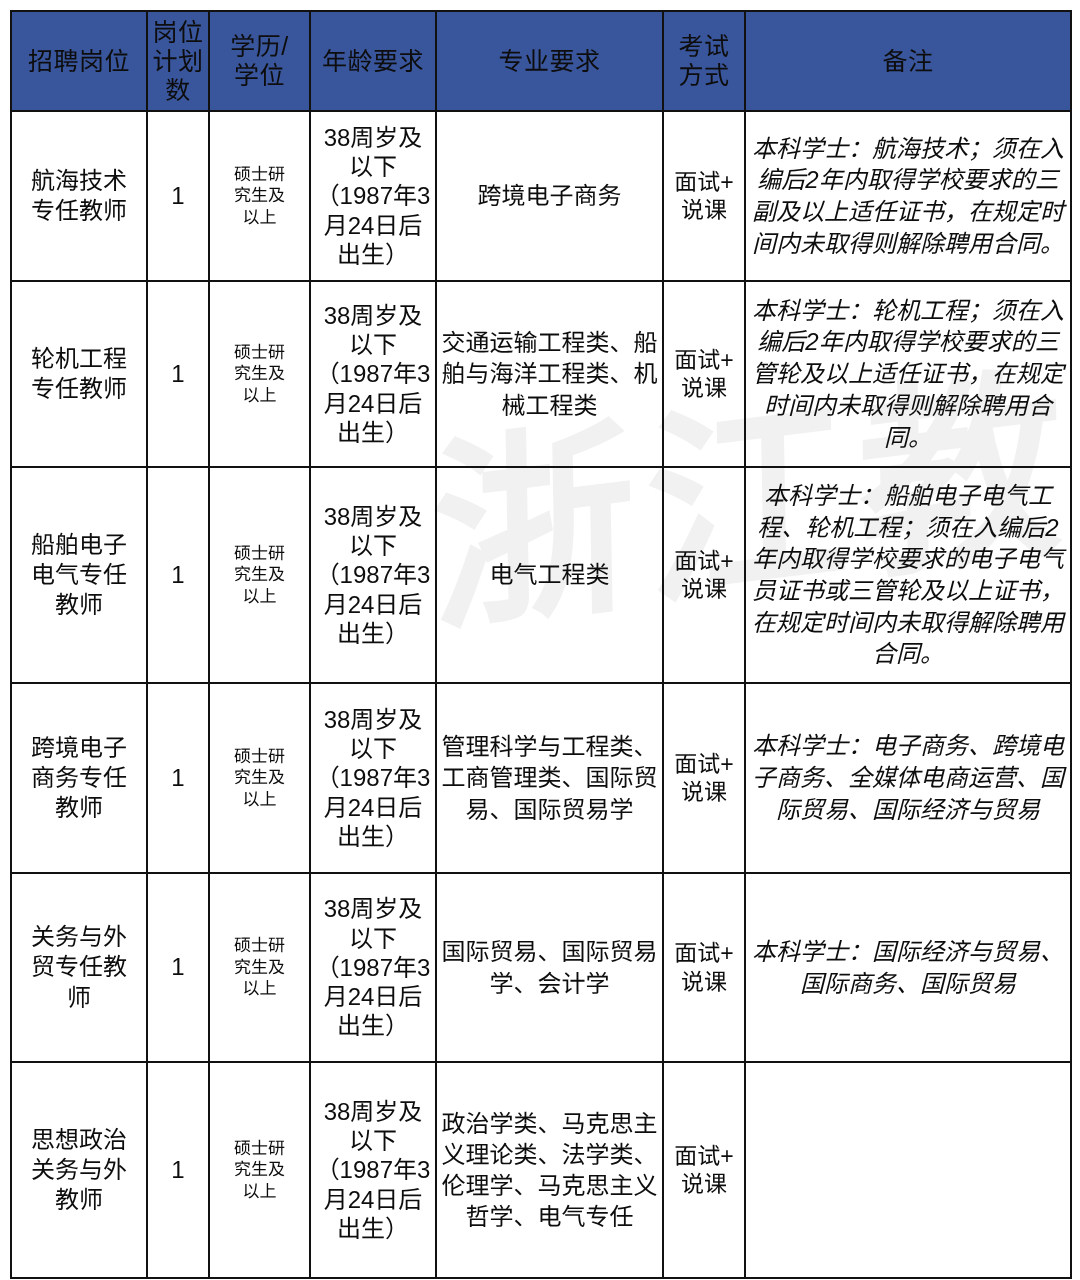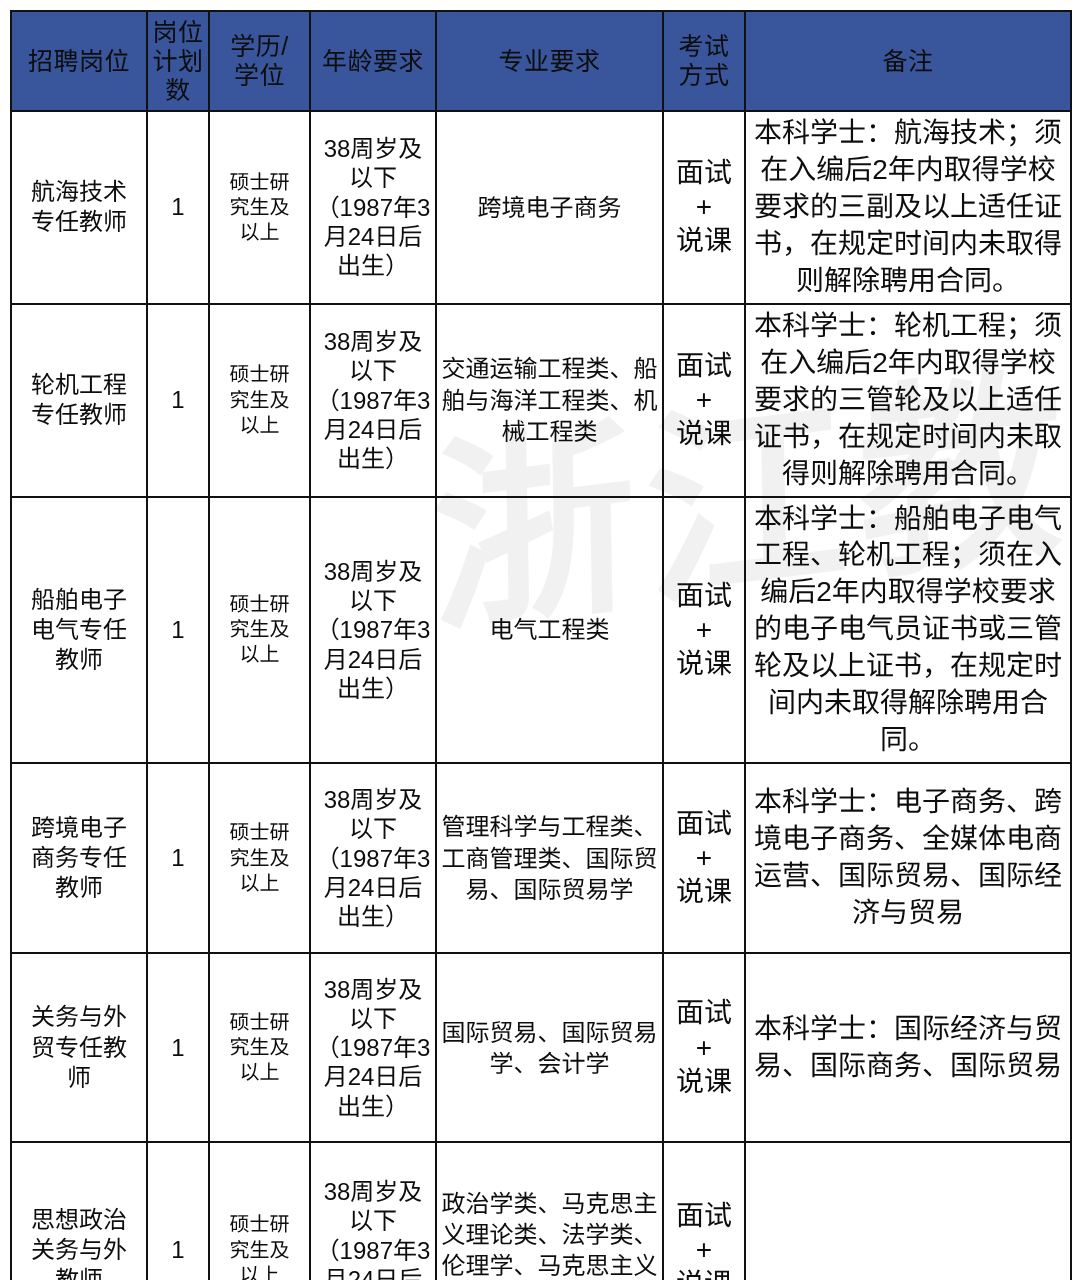--- a/index.html
+++ b/index.html
@@ -78,25 +78,25 @@
     letter-spacing: 0.5px;
   }
 
   
   tbody td {
     font-size: 24px;
     line-height: 1.26;
   }
   td.c-post      { font-size: 24px; margin-left: 43px; }
   td.c-count     { font-size: 24px; }
-  td.c-degree    { font-size: 20px; }
+  td.c-degree    { font-size: 17px; }
   td.c-age       { font-size: 24px; line-height: 1.22; }
   td.c-major     { font-size: 24px; line-height: 1.30; }
-  td.c-exam      { font-size: 28px; line-height: 1.22; }
-  td.c-remark    { font-size: 28px; line-height: 1.32; text-align: left; padding-left: 6px; padding-right: 6px; }
+  td.c-exam      { font-size: 23px; line-height: 1.22; }
+  td.c-remark    { font-size: 24px; line-height: 1.32; text-align: left; padding-left: 6px; padding-right: 6px; font-style: italic; }
 
   
   col.w-post   { width: 136px; }
   col.w-count  { width: 62px;  }
   col.w-degree { width: 101px; }
   col.w-age    { width: 126px; }
   col.w-major  { width: 227px; }
   col.w-exam   { width: 82px;  }
   col.w-remark { width: 326px; }
 

